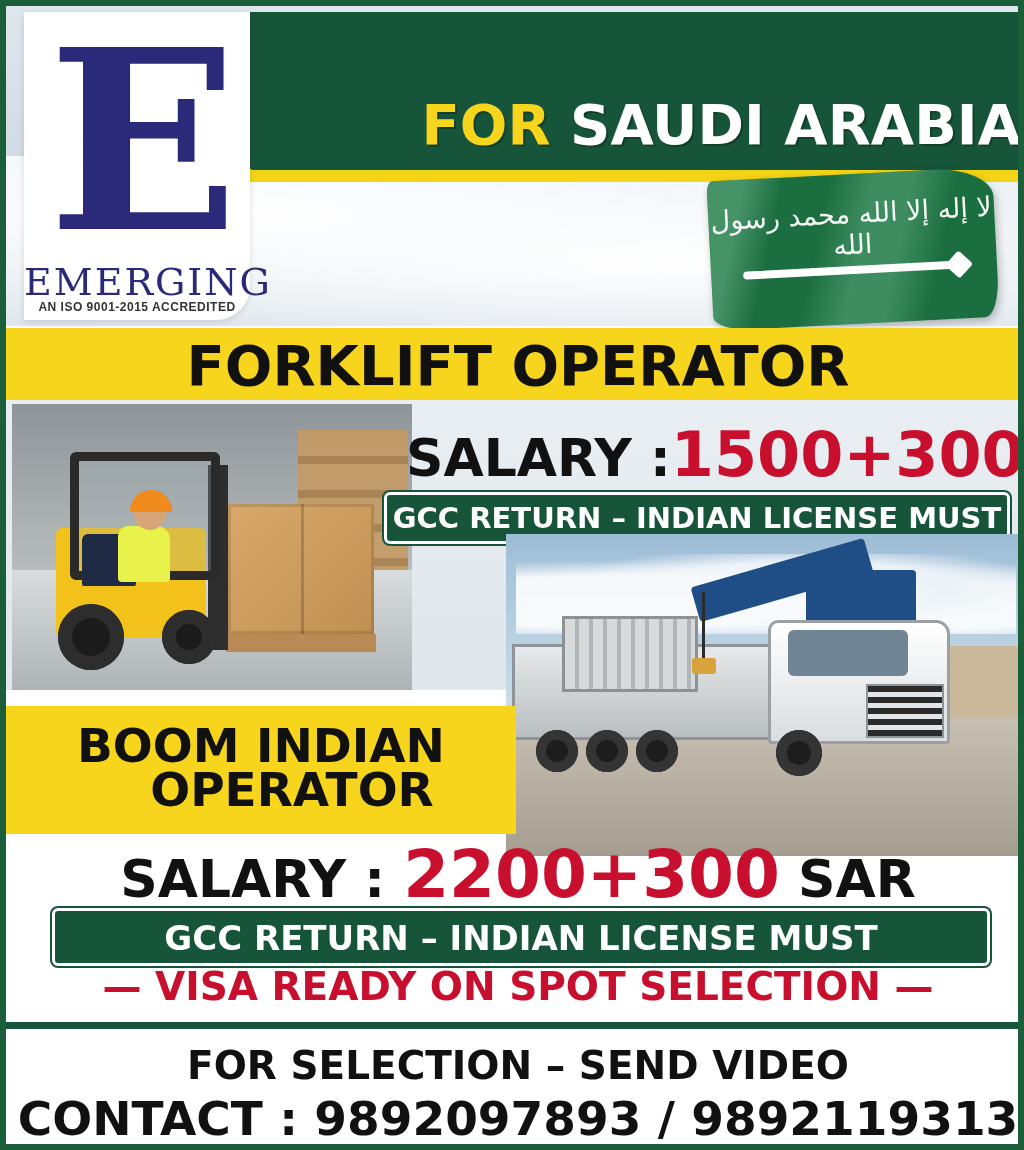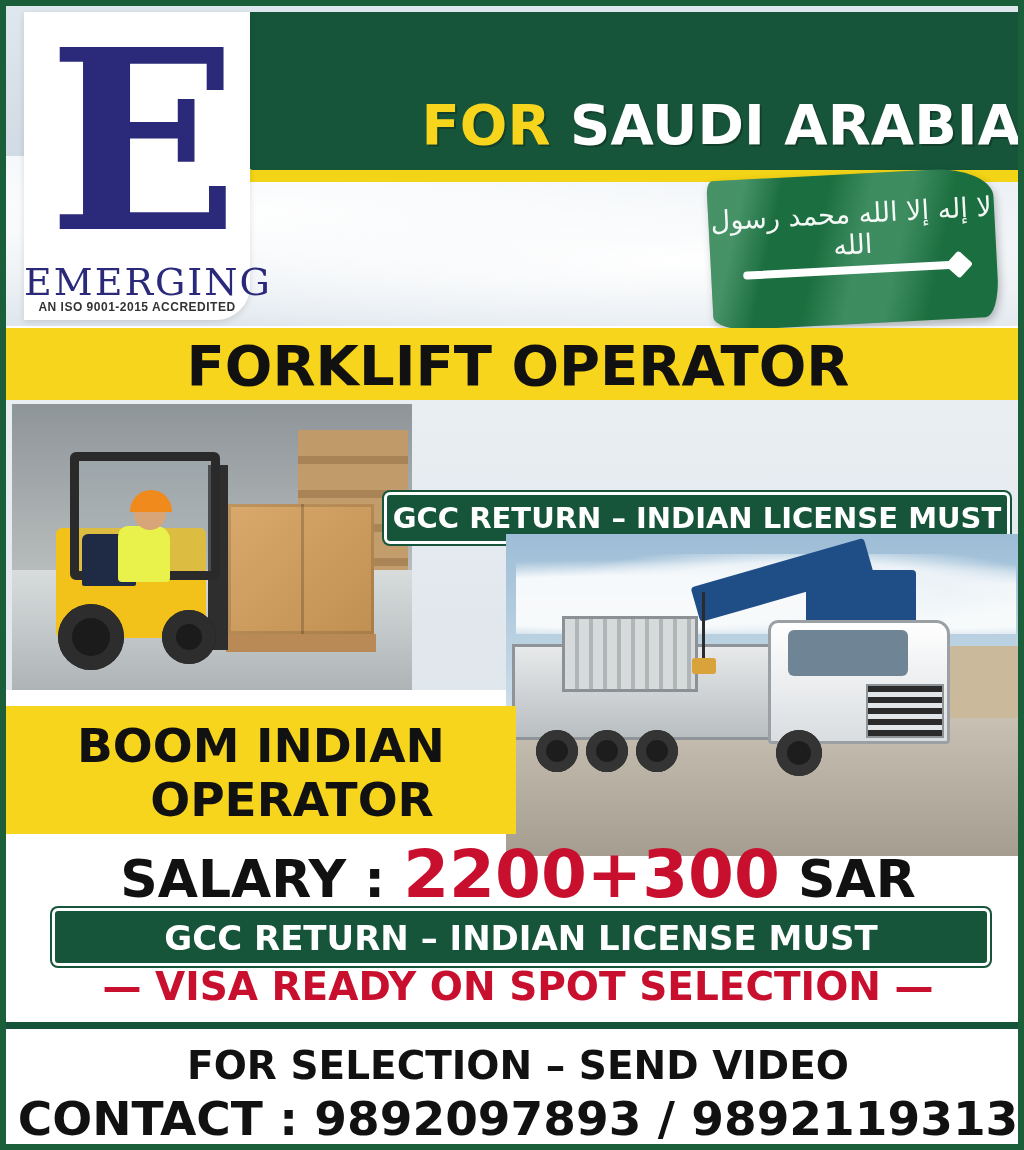--- a/index.html
+++ b/index.html
@@ -336,21 +336,21 @@
     left: 0; top: 700px; width: 510px; height: 128px;
     background: #f7d51d;
   }
   .ybar2 .t1 {
     position: absolute; left: 0; top: 12px; width: 510px;
     text-align: center;
     font-size: 47px; font-weight: bold; color: #111;
     font-family: "DejaVu Sans", sans-serif;
   }
   .ybar2 .t2 {
-    position: absolute; left: 0; top: 66px; width: 572px;
+    position: absolute; left: 0; top: 56px; width: 572px;
     text-align: center;
     font-size: 47px; font-weight: bold; color: #111;
     font-family: "DejaVu Sans", sans-serif;
   }
 
   .salary2 {
     position: absolute;
     left: 0; top: 830px; width: 1024px;
     text-align: center;
     font-family: "DejaVu Sans", sans-serif;
@@ -450,20 +450,23 @@
     <div class="fl-body"></div>
     <div class="fl-cab"></div>
     <div class="fl-seat"></div>
     <div class="fl-driver-body"></div>
     <div class="fl-driver-head"></div>
     <div class="fl-helmet"></div>
     <div class="fl-wheel w1"></div>
     <div class="fl-wheel w2"></div>
   </div>
 
+  <div class="salary1">
+    <span>SALARY :</span><span class="amt">1500+300</span>
+  </div>
 
   <div class="badge1">
     <div class="t">GCC RETURN – INDIAN LICENSE MUST</div>
   </div>
 
   <div class="truck-photo">
     <div class="tr-sky"></div>
     <div class="tr-clouds"></div>
     <div class="tr-ground"></div>
     <div class="tr-bldg"></div>

